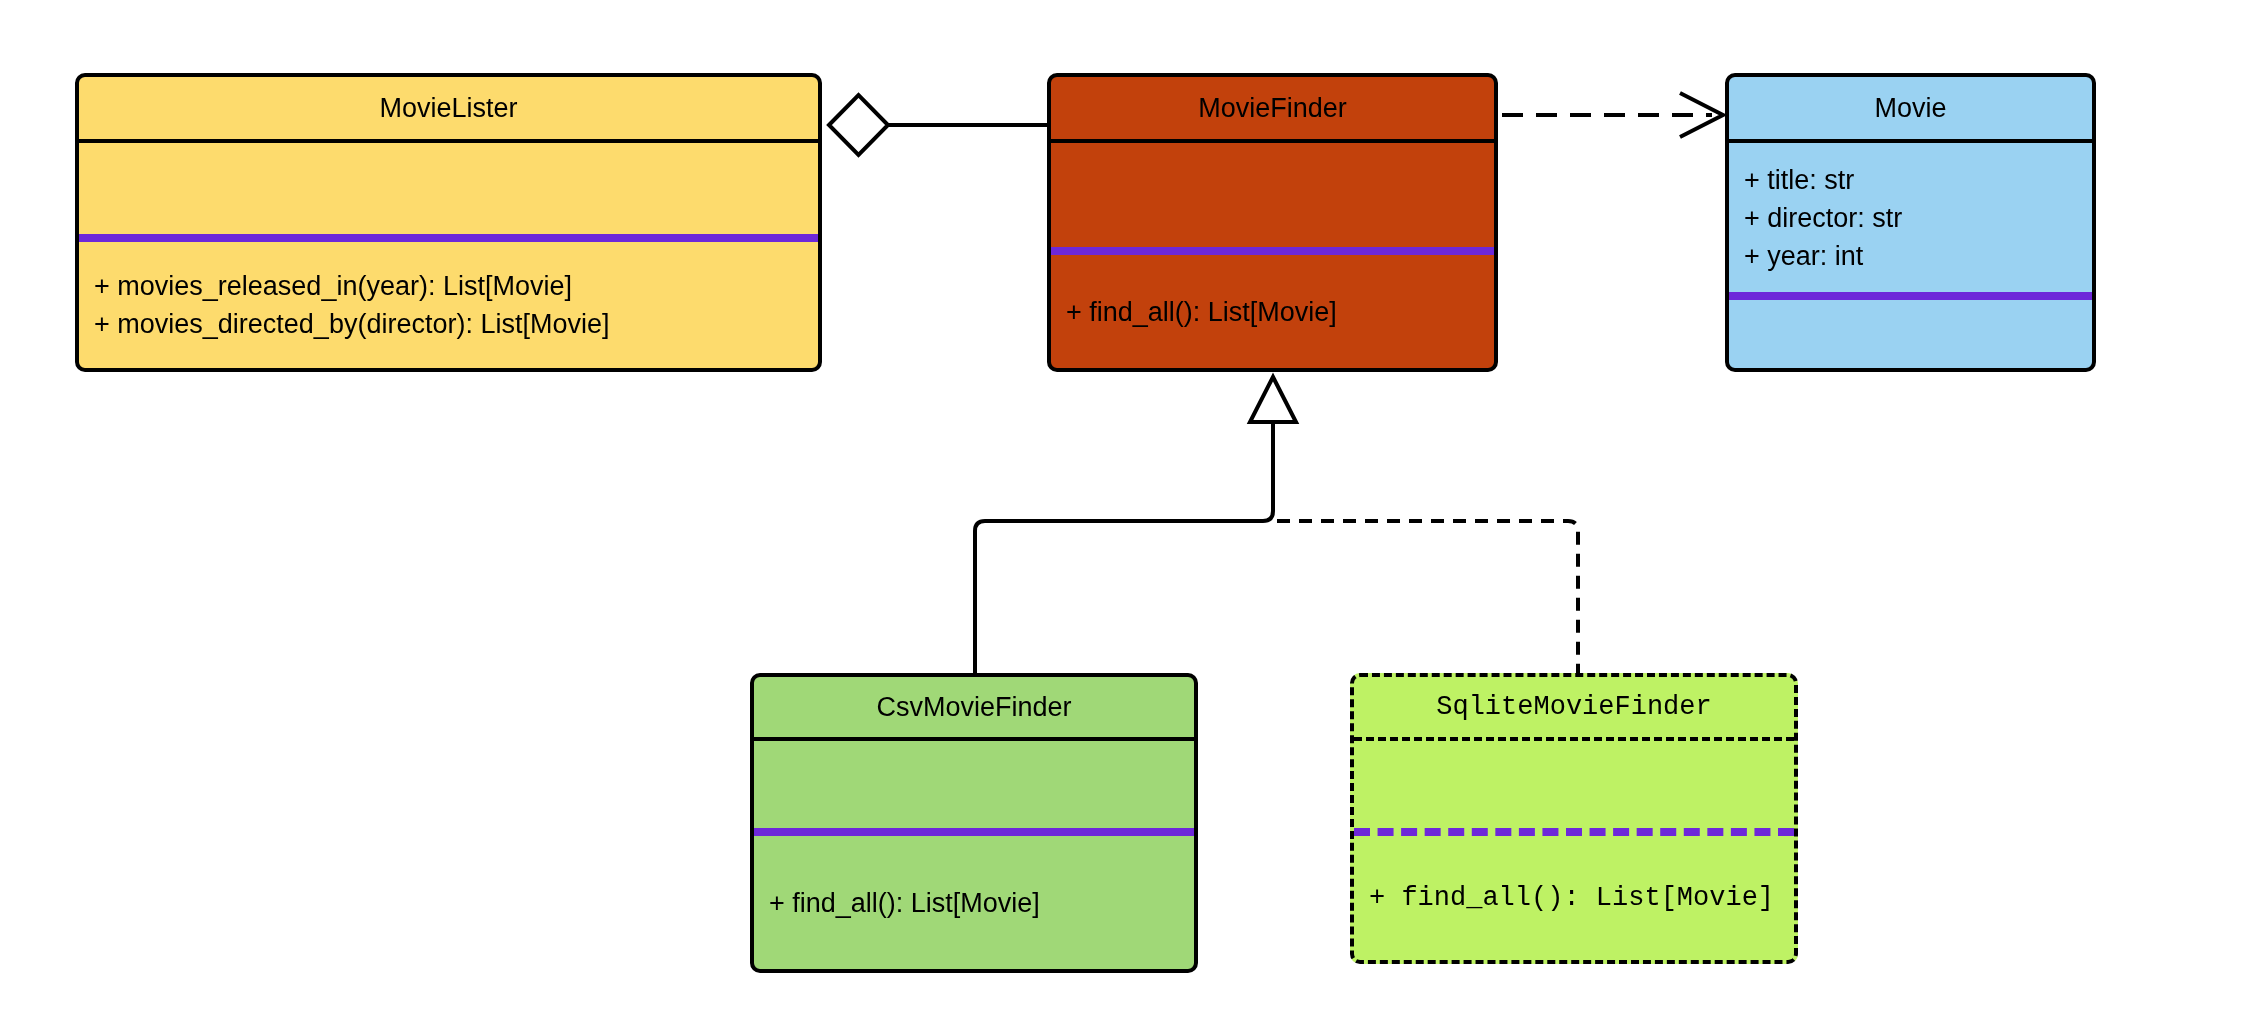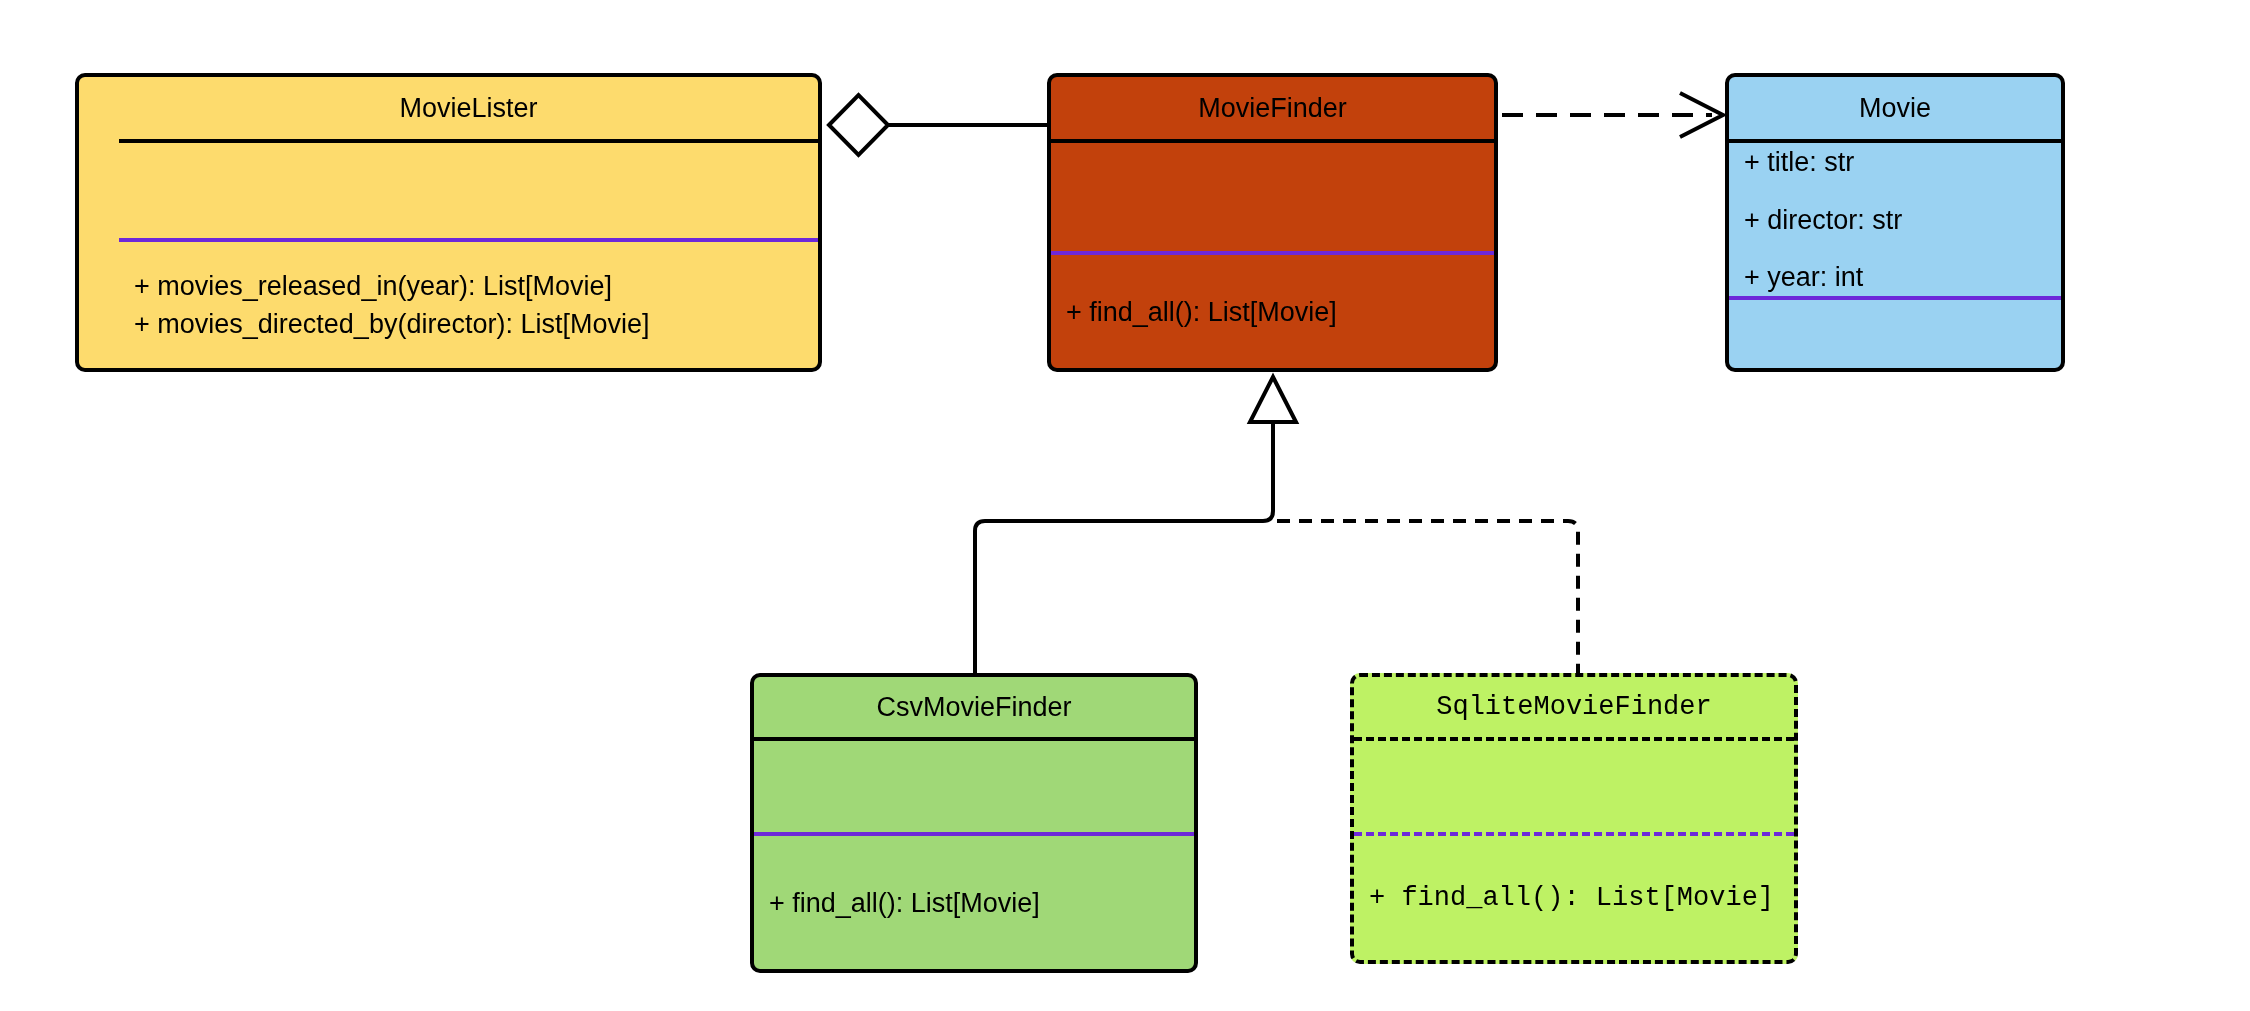--- a/index.html
+++ b/index.html
@@ -28,24 +28,24 @@
   .sec { box-sizing: border-box; }
   .sec-title {
     display: flex;
     align-items: center;
     justify-content: center;
     border-bottom: 4px solid #000000;
     font-size: 27px;
     flex: 0 0 auto;
   }
   .sec-attrs {
-    border-bottom: 4px solid #6d28d9;
+    border-bottom: 8px solid #6d28d9;
     display: flex;
     flex-direction: column;
-    justify-content: space-between;
+    justify-content: center;
     padding-left: 15px;
     font-size: 27px;
     line-height: 38px;
     flex: 0 0 auto;
   }
   .sec-methods {
     flex: 1 1 auto;
     display: flex;
     flex-direction: column;
     justify-content: center;
@@ -77,38 +77,38 @@
     <g>
       <path d="M 1273 422 V 511 Q 1273 521 1263 521 H 985 Q 975 521 975 531 V 675" fill="none" stroke="#000000" stroke-width="4"></path>
       <polygon points="1273,377 1250,422 1296,422" fill="#ffffff" stroke="#000000" stroke-width="4"></polygon>
     </g>
 
     <g>
       <path d="M 1277 521 H 1568 Q 1578 521 1578 531 V 675" fill="none" stroke="#000000" stroke-width="4" stroke-dasharray="13 9"></path>
     </g>
   </svg>
 
-  <div class="uml-class" style="left: 75px; top: 73px; width: 747px; height: 299px; background-color: rgb(253, 219, 109); padding-left: 40px;">
+  <div class="uml-class" style="left: 75px; top: 73px; width: 747px; height: 299px; background-color: rgb(253, 219, 109);">
     <div class="sec sec-title" style="height:66px;">MovieLister</div>
     <div class="sec sec-attrs" style="height:99px;"></div>
     <div class="sec sec-methods">
       <div>+ movies_released_in(year): List[Movie]</div>
       <div>+ movies_directed_by(director): List[Movie]</div>
     </div>
   </div>
 
   <div class="uml-class" style="left: 1047px; top: 73px; width: 451px; height: 299px; background-color: #c2410c;">
     <div class="sec sec-title" style="height:66px;">MovieFinder</div>
     <div class="sec sec-attrs" style="height:112px;"></div>
     <div class="sec sec-methods">
       <div>+ find_all(): List[Movie]</div>
     </div>
   </div>
 
-  <div class="uml-class" style="left: 1725px; top: 73px; width: 340px; height: 299px; background-color: rgb(154, 210, 242);">
+  <div class="uml-class" style="left: 1725px; top: 73px; width: 371px; height: 299px; background-color: rgb(154, 210, 242);">
     <div class="sec sec-title" style="height:66px;">Movie</div>
     <div class="sec sec-attrs" style="height:157px;">
       <div>+ title: str</div>
       <div>+ director: str</div>
       <div>+ year: int</div>
     </div>
     <div class="sec sec-methods"></div>
   </div>
 
   <div class="uml-class" style="left: 750px; top: 673px; width: 448px; height: 300px; background-color: rgb(160, 216, 119);">

